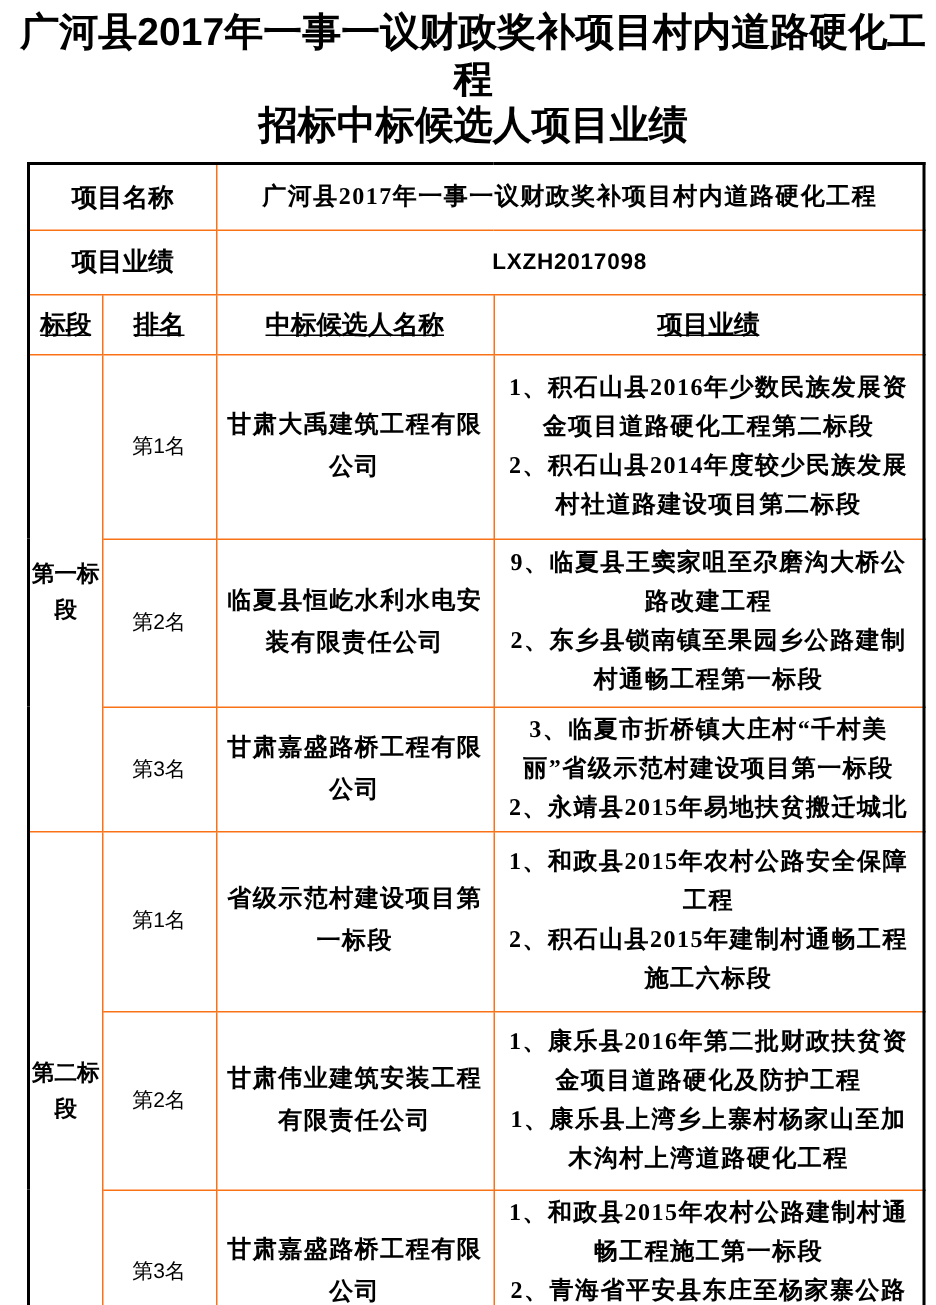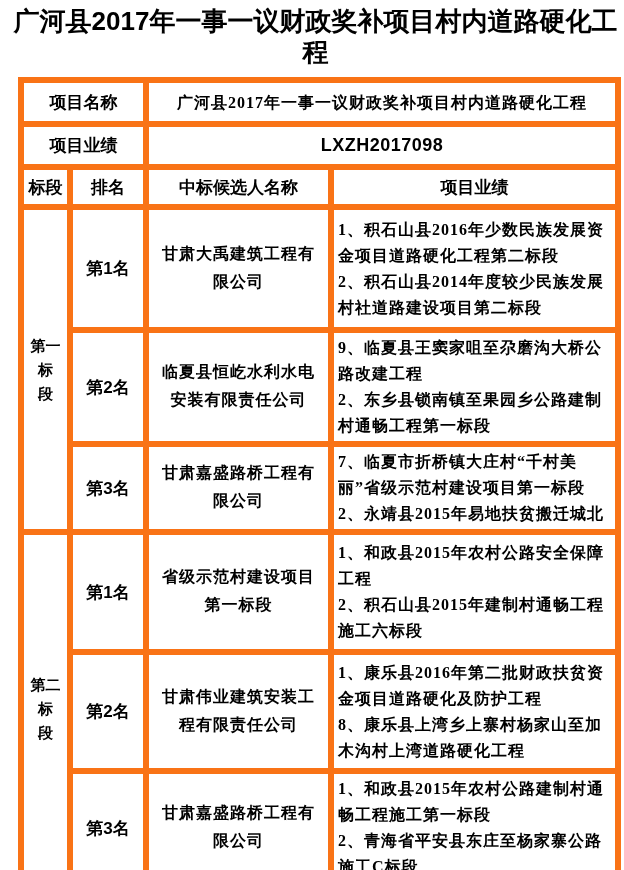--- a/index.html
+++ b/index.html
@@ -24,30 +24,30 @@
   .title span { display: block; }
 
   table.grid {
     margin-top: 9px;
     border-collapse: collapse;
     table-layout: fixed;
     width: 597px;
     border: 2px solid #000;
   }
   table.grid td {
-    border: 6px solid #f97316;
+    border: 1px solid #f97316;
     vertical-align: middle;
     text-align: center;
     overflow: hidden;
   }
 
   
   tr.r-info1  { height: 44px; }
   tr.r-info2  { height: 43px; }
-  tr.r-head   { height: 40px; }
+  tr.r-head   { height: 40px; text-decoration: underline; }
   tr.r-s1r1   { height: 123px; }
   tr.r-s1r2   { height: 112px; }
   tr.r-s1r3   { height: 83px; }
   tr.r-s2r1   { height: 120px; }
   tr.r-s2r2   { height: 119px; }
   tr.r-s2r3   { height: 100px; }
 
   .lbl {
     font-weight: bold;
     font-size: 17px;
@@ -55,56 +55,57 @@
   }
   .kai {
     font-family: "Liberation Serif", serif;
     font-weight: bold;
     font-size: 16px;
     letter-spacing: 1px;
     line-height: 27px;
   }
   .code {
     font-weight: bold;
-    font-size: 18px;
+    font-size: 15px;
     font-family: "Liberation Sans", sans-serif;
     letter-spacing: 0.5px;
   }
   .section-cell {
     font-weight: bold;
     font-size: 15px;
     line-height: 24px;
     white-space: pre-line;
   }
-  .rank-cell { font-weight: bold; font-size: 17px; }
+  .rank-cell { font-weight: normal; font-size: 14px; }
   .company-cell {
     font-family: Liberation Mono, monospace;
     font-weight: bold;
     font-size: 16px;
     line-height: 28px;
     letter-spacing: 1px;
     padding: 0 6px;
   }
   .ach-cell { padding: 2px 4px; }
   .ach-item {
     font-family: "Liberation Serif", serif;
     font-weight: bold;
     font-size: 16px;
     line-height: 26px;
     letter-spacing: 1px;
-    text-align: left;
+    text-align: center;
   }
 </style>
 </head>
 <body>
 
 <div class="page">
 
   <div class="title">
     <span>广河县2017年一事一议财政奖补项目村内道路硬化工程</span>
+    <span>招标中标候选人项目业绩</span>
   </div>
 
   <table class="grid">
     <colgroup>
       <col style="width:49px">
       <col style="width:76px">
       <col style="width:185px">
       <col style="width:287px">
     </colgroup>
 
@@ -141,41 +142,41 @@
       <td class="company-cell">临夏县恒屹水利水电安装有限责任公司</td>
       <td class="ach-cell">
         <div class="ach-item">9、临夏县王窦家咀至尕磨沟大桥公路改建工程</div>
         <div class="ach-item">2、东乡县锁南镇至果园乡公路建制村通畅工程第一标段</div>
       </td>
     </tr>
     <tr class="r-s1r3">
       <td class="rank-cell">第3名</td>
       <td class="company-cell">甘肃嘉盛路桥工程有限公司</td>
       <td class="ach-cell">
-        <div class="ach-item">7、临夏市折桥镇大庄村“千村美丽”省级示范村建设项目第一标段</div>
+        <div class="ach-item">3、临夏市折桥镇大庄村“千村美丽”省级示范村建设项目第一标段</div>
         <div class="ach-item">2、永靖县2015年易地扶贫搬迁城北</div>
       </td>
     </tr>
 
     <tr class="r-s2r1">
       <td rowspan="3" class="section-cell">第二标
 段</td>
       <td class="rank-cell">第1名</td>
       <td class="company-cell">省级示范村建设项目第一标段</td>
       <td class="ach-cell">
         <div class="ach-item">1、和政县2015年农村公路安全保障工程</div>
         <div class="ach-item">2、积石山县2015年建制村通畅工程施工六标段</div>
       </td>
     </tr>
     <tr class="r-s2r2">
       <td class="rank-cell">第2名</td>
       <td class="company-cell">甘肃伟业建筑安装工程有限责任公司</td>
       <td class="ach-cell">
         <div class="ach-item">1、康乐县2016年第二批财政扶贫资金项目道路硬化及防护工程</div>
-        <div class="ach-item">8、康乐县上湾乡上寨村杨家山至加木沟村上湾道路硬化工程</div>
+        <div class="ach-item">1、康乐县上湾乡上寨村杨家山至加木沟村上湾道路硬化工程</div>
       </td>
     </tr>
     <tr class="r-s2r3">
       <td class="rank-cell">第3名</td>
       <td class="company-cell">甘肃嘉盛路桥工程有限公司</td>
       <td class="ach-cell">
         <div class="ach-item">1、和政县2015年农村公路建制村通畅工程施工第一标段</div>
         <div class="ach-item">2、青海省平安县东庄至杨家寨公路施工C标段</div>
       </td>
     </tr>

